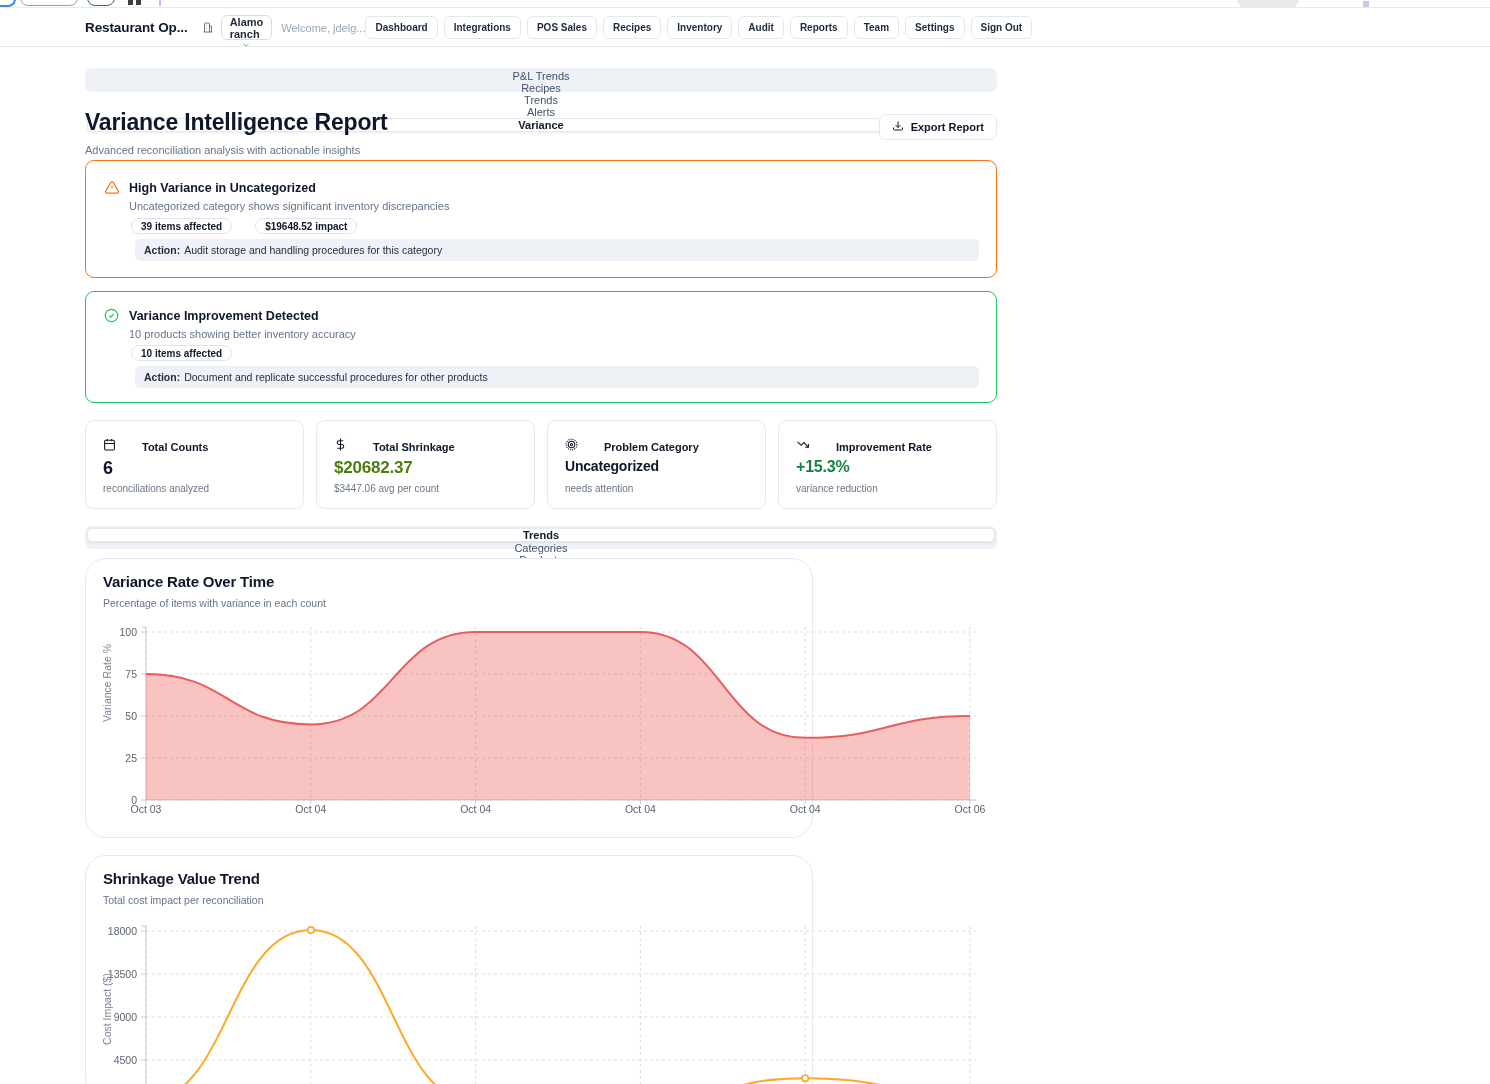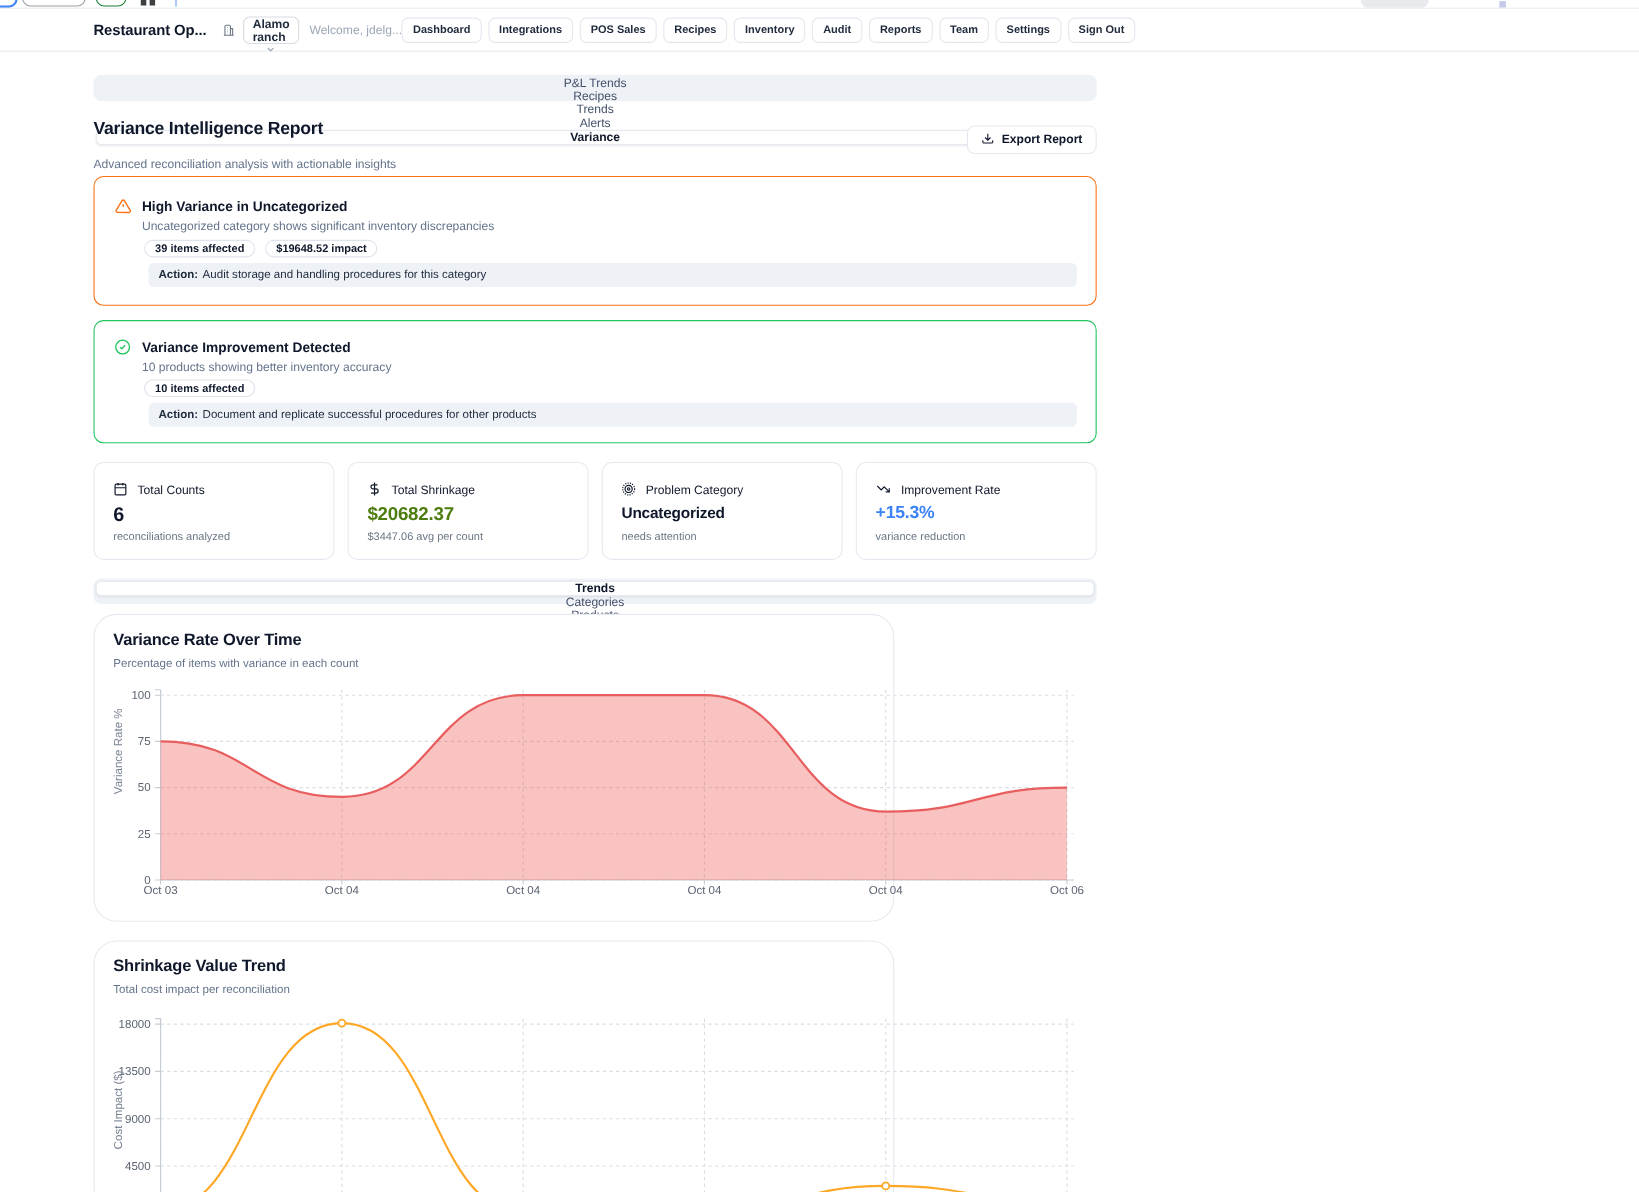--- a/index.html
+++ b/index.html
@@ -40,46 +40,46 @@
   .tabbar { position:absolute; left:85px; width:912px; background:#eef2f6; border-radius:7px;
     display:flex; padding:2px;flex-direction:column; }
   #maintabs { top:68px; height:24px; }
   #subtabs  { top:526px; height:23px; }
   .tab { flex:1; display:flex; align-items:center; justify-content:center;
     font-size:11px; font-weight:500; color:#44506a; border-radius:5px; cursor:pointer; }
   .tab.active { background:#fff; color:#0f172a; font-weight:700;
     box-shadow:0 1px 2px rgba(16,24,40,.08); border:1px solid #e6eaf0; }
 
   
-  #page-title { position:absolute; left:85px; top:109px; font-size:16px; font-weight:800;
+  #page-title { position:absolute; left:85px; top:109px; font-size:23px; font-weight:800;
     letter-spacing:-0.2px; }
   #page-subtitle { position:absolute; left:85px; top:144px; font-size:11px; color:#64748b; }
   #export-btn { position:absolute; top:114px; right:493px; height:26px; padding:0 12px;
     border:1px solid #e3e8ef; border-radius:7px; background:#fff; display:flex; align-items:center;
     gap:7px; font-size:11px; font-weight:700; color:#0f172a; cursor:pointer; }
 
   
   .alert-card { position:absolute; left:85px; width:912px; background:#fff; border-radius:9px; }
   #alert-0 { top:160px; height:118px; border:1.5px solid #f97316; }
   #alert-1 { top:291px; height:112px; border:1.5px solid #22c55e; }
   .alert-icon { position:absolute; left:18px; }
   .alert-title { position:absolute; left:43px; font-size:12.5px; font-weight:700; }
   .alert-desc  { position:absolute; left:43px; font-size:11px; color:#64748b; }
-  .badge-row { position:absolute; left:45px; display:flex; gap:9px; }
+  .badge-row { position:absolute; left:45px; display:flex; gap:23px; }
   .badge { height:16px; padding:0 9px; border:1px solid #dfe4ec; border-radius:999px;
     display:flex; align-items:center; font-size:10px; font-weight:700; color:#0f172a; background:#fff; }
   .action-bar { position:absolute; left:49px; right:17px; height:22px; background:#eef2f7;
     border-radius:5px; display:flex; align-items:center; padding:0 9px; font-size:10.5px; color:#1e293b; }
   .action-bar b { font-weight:700; margin-right:4px; }
 
   
   .stat-card { position:absolute; top:420px; width:219px; height:89px; border:1px solid #e6eaf0;
     border-radius:9px; background:#fff; }
-  .stat-head { position:absolute; left:17px; top:17px; display:flex; align-items:center; gap:9px;
-    font-size:11px; font-weight:400; color:#0f172a; }
+  .stat-head { position:absolute; left:17px; top:17px; display:flex; align-items:flex-end; gap:26px;
+    font-size:11px; font-weight:700; color:#0f172a; }
   .stat-value { position:absolute; left:17px; top:37px; font-weight:800; letter-spacing:-0.2px; }
   .stat-sub { position:absolute; left:17px; top:62px; font-size:10px; color:#6b7685; }
 
   
   .chart-card { position:absolute; left:85px; width:728px; background:#fff;
     border:1px solid #e6eaf0; border-radius:21px; }
   #chart-card-0 { top:558px; height:280px; }
   #chart-card-1 { top:855px; height:245px; }
   .chart-title { position:absolute; left:17px; top:14px; font-size:15px; font-weight:800;
     letter-spacing:-0.2px; }
@@ -232,21 +232,21 @@
 <div class="stat-card" style="left:778px">
   <div class="stat-head">
     <span>
       <svg width="14" height="13" viewBox="0 0 24 24" fill="none" stroke="#0f172a" stroke-width="2">
         <path d="M22 17 13.5 8.5 8.5 13.5 2 7"></path>
           <path d="M16 17h6v-6"></path>
       </svg>
     </span>
     <span>Improvement Rate</span>
   </div>
-  <div class="stat-value" style="font-size:16px;color:#3b82f6">+15.3%</div>
+  <div class="stat-value" style="font-size:16px;color:#15803d">+15.3%</div>
   <div class="stat-sub">variance reduction</div>
 </div>
 
 <div id="subtabs" class="tabbar">
   <div class="tab active">Trends</div>
   <div class="tab">Categories</div>
   <div class="tab">Products</div>
   <div class="tab">Timeline</div>
 </div>
 

